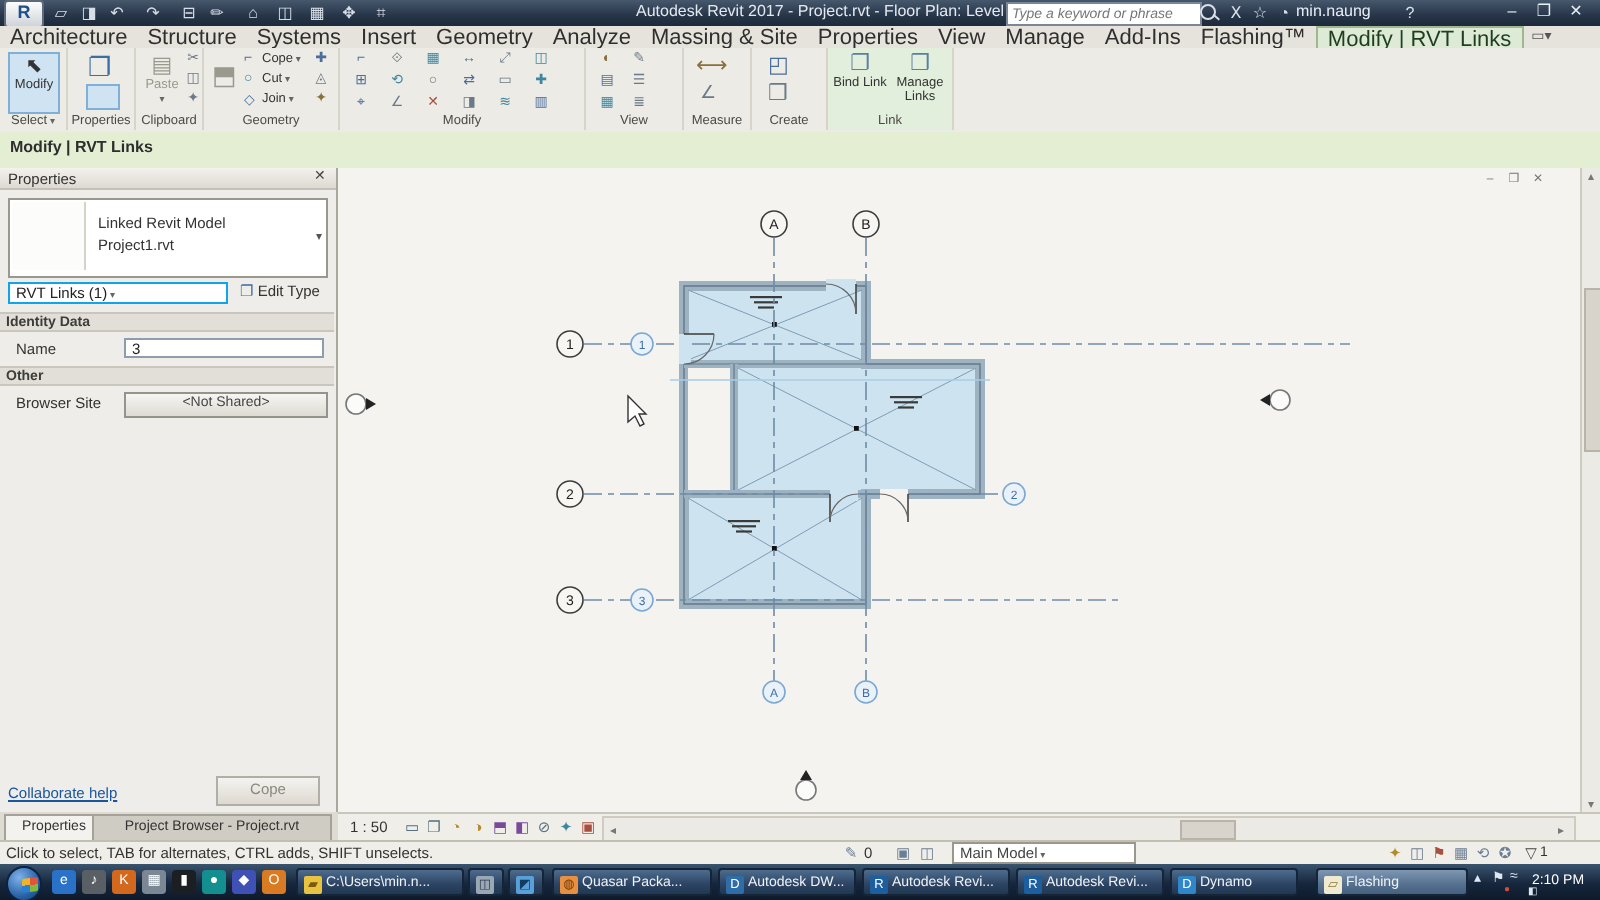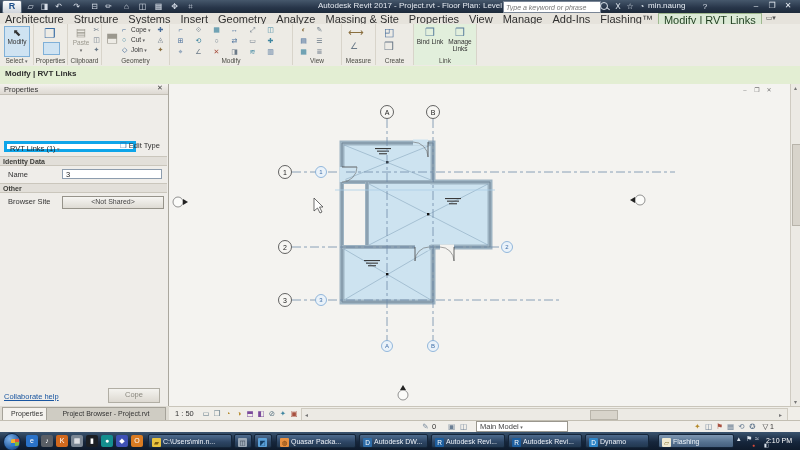--- a/index.html
+++ b/index.html
@@ -42,21 +42,21 @@
   
   #optionsbar{left:0;top:66px;width:800px;height:18px;background:#e3eed3;border-bottom:1px solid #b9c9a4;}
   #optlabel{left:5px;top:3px;font-size:8px;color:#2e2e2e;font-weight:bold;}
   
   #palette{left:0;top:84px;width:168px;height:322px;background:#efede9;border-right:1px solid #aaa79e;}
   #palhead{left:0;top:0;width:168px;height:11px;background:linear-gradient(#f4f2ee,#ddd9d2);
      border-bottom:1px solid #c4c0b6;font-size:7.5px;color:#333;line-height:11px;padding-left:4px;box-sizing:border-box;}
   #typesel{left:4px;top:15px;width:158px;height:38px;background:#fff;border:1px solid #9a978e;}
   #typethumb{left:1px;top:1px;width:36px;height:34px;background:#fcfcfa;border-right:1px solid #d5d2c8;}
   .tsline{position:absolute;left:44px;font-size:7.5px;color:#333;}
-  #rvtcombo{left:4px;top:57px;width:132px;height:11px;background:#fff;border:3px solid #0ea5e9;
+  #rvtcombo{left:4px;top:57px;width:110px;height:11px;background:#fff;border:1px solid #0ea5e9;
      font-size:7.5px;color:#222;line-height:10px;padding-left:3px;box-sizing:border-box;}
   #edittype{left:120px;top:57px;font-size:7.5px;color:#333;}
   .section{left:0;width:167px;height:10px;background:#e2dfd9;border-top:1px solid #cac6bc;border-bottom:1px solid #cac6bc;
      font-size:7px;font-weight:bold;color:#3c3c38;line-height:10px;padding-left:3px;box-sizing:border-box;}
   .prow-label{font-size:7.5px;color:#333;left:8px;}
   #nameinput{left:62px;width:100px;height:10px;background:#fff;border:1px solid #8d9dae;
      font-size:7.5px;line-height:9px;padding-left:3px;box-sizing:border-box;color:#222;}
   #sharedbtn{left:62px;width:100px;height:11px;background:linear-gradient(#f6f5f2,#dedbd4);
      border:1px solid #96938a;font-size:7px;color:#444;text-align:center;line-height:10px;}
   #propshelp{left:4px;top:308px;font-size:7.5px;color:#1a56a0;text-decoration:underline;}
@@ -249,20 +249,26 @@
   </div>
 
   <div id="optionsbar" class="ab">
     <span id="optlabel" class="ab">Modify | RVT Links</span>
   </div>
 
   <div id="palette" class="ab">
     <div id="palhead" class="ab">Properties</div>
     <span class="ab" style="left:157px;top:0;font-size:7px;color:#444">✕</span>
 
+    <div id="typesel" class="ab">
+      <div id="typethumb" class="ab"></div>
+      <span class="tsline" style="top:7px">Linked Revit Model</span>
+      <span class="tsline" style="top:18px">Project1.rvt</span>
+      <span class="ab" style="right:2px;top:14px;font-size:6px;color:#555">▾</span>
+    </div>
 
     <div id="rvtcombo" class="ab caret">RVT Links (1)</div>
     <span id="edittype" class="ab">
       <span style="color:#3a6ea5">❐ </span><span>Edit Type</span>
     </span>
 
     <div class="ab section" style="top:72px">Identity Data</div>
     <span class="ab prow-label" style="top:86px">Name</span>
     <div id="nameinput" class="ab" style="top:85px">3</div>
     <div class="ab section" style="top:99px">Other</div>
@@ -403,20 +409,21 @@
     <span class="ab vcico" style="left:120px;color:#a8503f">▣</span>
     <span class="ab vcico" style="left:131px">◫</span>
     <div id="hscroll" class="ab">
       <span class="ab scrarrow" style="left:0;top:2px">◂</span>
       <div id="hthumb" class="ab"></div>
       <span class="ab scrarrow" style="left:474px;top:2px">▸</span>
     </div>
   </div>
 
   <div id="statusbar" class="ab">
+    <span id="hint" class="ab">Click to select, TAB for alternates, CTRL adds, SHIFT unselects.</span>
     <span class="ab stico" style="left:420px">✎</span>
     <span class="ab" style="left:432px;top:1px;font-size:7.5px;color:#333">0</span>
     <span class="ab stico" style="left:446px">▣</span>
     <span class="ab stico" style="left:458px">◫</span>
     <div id="mainmodel" class="ab caret">Main Model</div>
     <span class="ab stico" style="left:692px;color:#b58a2a">✦</span>
     <span class="ab stico" style="left:703px">◫</span>
     <span class="ab stico" style="left:714px;color:#a8503f">⚑</span>
     <span class="ab stico" style="left:725px">▦</span>
     <span class="ab stico" style="left:736px">⟲</span>

